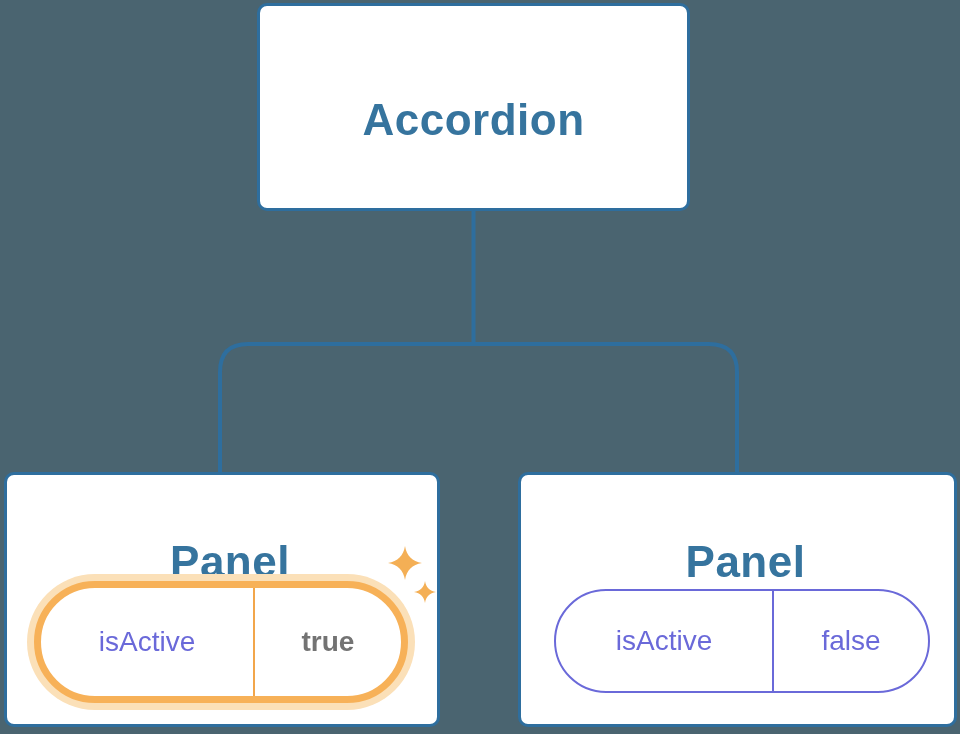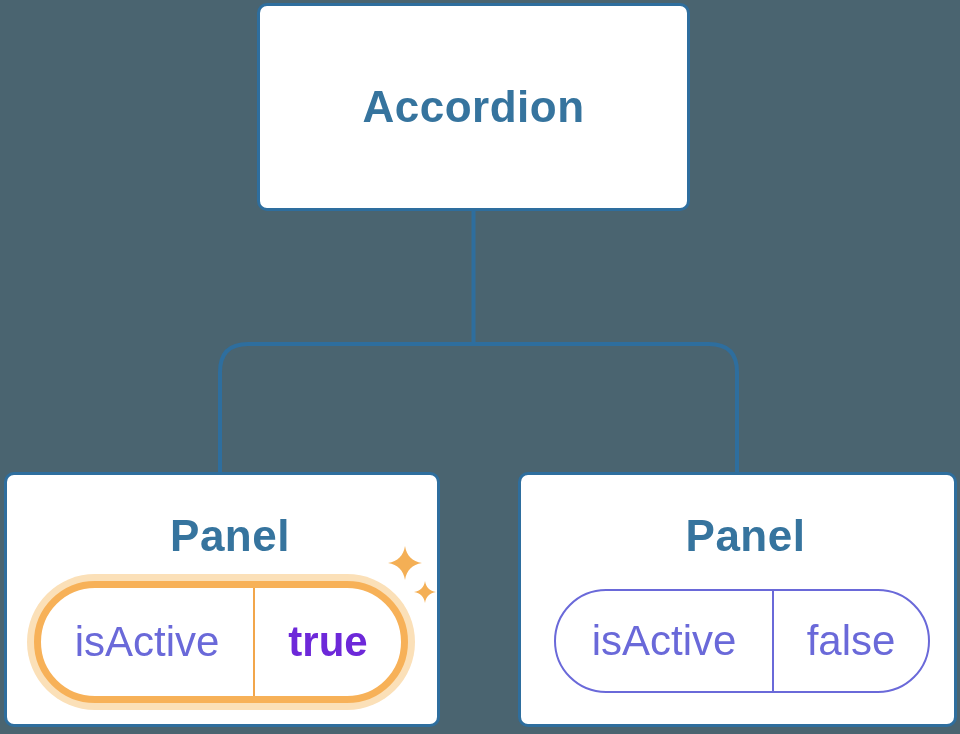--- a/index.html
+++ b/index.html
@@ -53,35 +53,36 @@
     left: 518px;
     top: 472px;
     width: 439px;
     height: 255px;
   }
   .node-title {
     color: #36749E;
     font-size: 44px;
     font-weight: 600;
     letter-spacing: 0.5px;
+    margin-top: 26px;
   }
   .panel-title {
     position: absolute;
     left: 16px;
     right: 0;
     top: 36px;
     text-align: center;
   }
   .pill {
     position: absolute;
     display: flex;
     align-items: stretch;
     background: #FFFFFF;
     box-sizing: border-box;
-    font-size: 42px;
+    font-size: 28px;
     color: #6A69D9;
     font-weight: 500;
   }
   .pill-active {
     left: 27px;
     top: 106px;
     width: 374px;
     height: 122px;
     border: 7px solid #F7B158;
     border-radius: 70px;
@@ -109,21 +110,21 @@
   .pill-active .pill-divider { background: #F2A64B; }
   .pill-inactive .pill-divider { background: #6A69D9; }
   .pill-value {
     flex: 1;
     display: flex;
     align-items: center;
     justify-content: center;
   }
   .pill-value.bold {
     font-weight: 700;
-    color: #6d28d9;
+    color: #737373;
   }
   .sparkles {
     position: absolute;
     left: 380px;
     top: 68px;
     width: 52px;
     height: 64px;
   }
   .sparkle-path { fill: #F4AF55; }
 </style>

